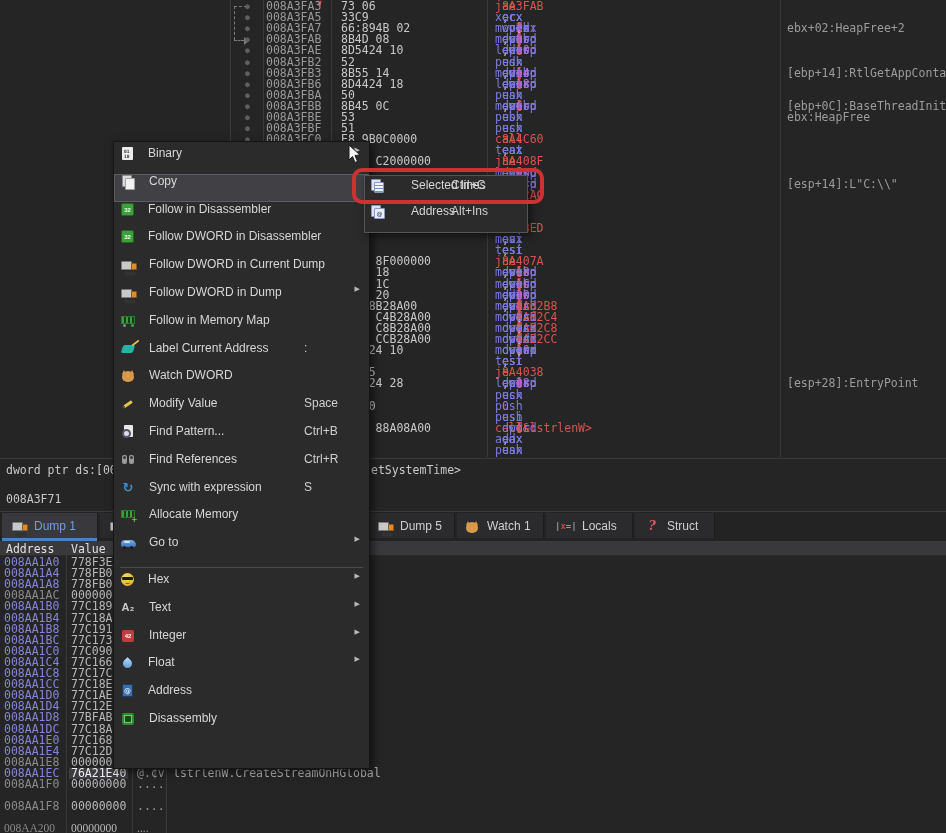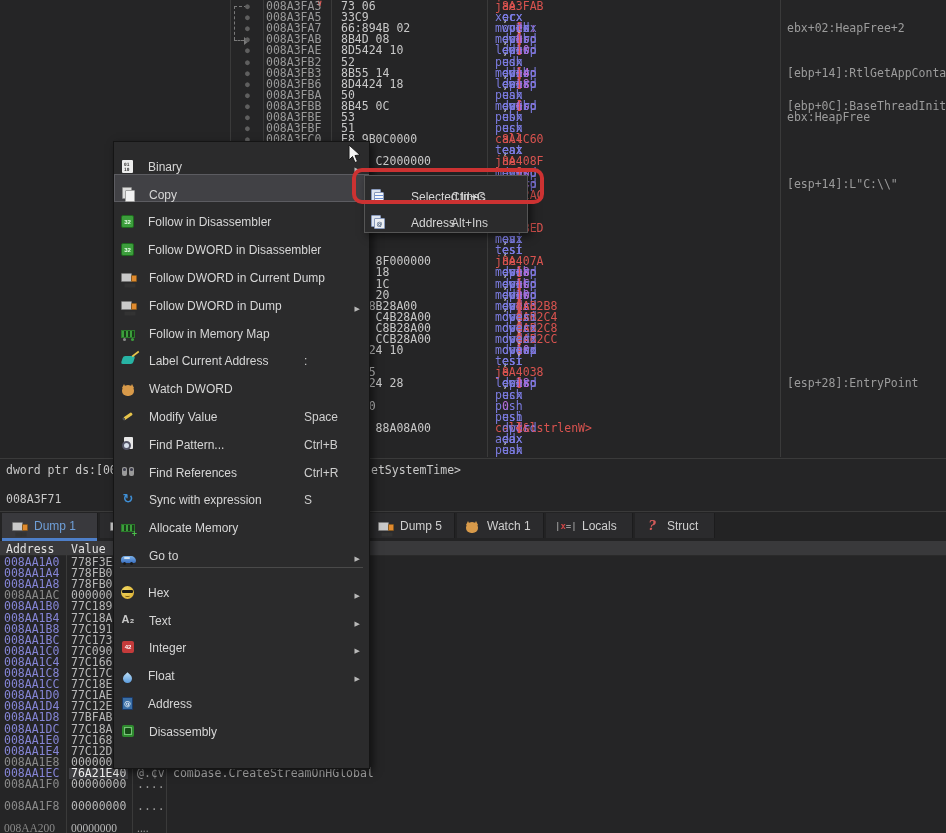--- a/index.html
+++ b/index.html
@@ -48,21 +48,21 @@
   .t-addr{left:4px;color:#8a8a8a}
   .t-addr.vio{color:#8585d6}
   .t-val{left:71px;color:#b8b8b8}
   .t-val.hot{color:#efefef;background:#3d3d41;padding:0 2px;left:69px}
   .t-ascii{left:137px;color:#9a9a9a}
   .t-cmt{left:173px;color:#b0b0b0}
 
   
   #menu{position:absolute;left:113px;top:141px;width:257px;height:628px;background:#2b2b2c;
         border:1px solid #151515;box-shadow:3px 3px 8px rgba(0,0,0,.55);padding-top:4px;z-index:50}
-  .mi{position:relative;height:27.8px;display:flex;align-items:flex-end;padding:0 6px}
+  .mi{position:relative;height:27.8px;display:flex;align-items:flex-start;padding:0 6px}
   .mi.hl{background:#414145;box-shadow:inset 0 0 0 1px #5c5c61}
   .ml{margin-left:13px;font-size:12px;color:#d6d6d6;white-space:nowrap}
   .ms{position:absolute;left:190px;font-size:12px;color:#cfcfcf}
   .ma{position:absolute;right:9px;font-size:7px;color:#b8b8b8}
   .msep{height:9px;position:relative}
   .msep::after{content:"";position:absolute;left:6px;right:6px;top:4px;height:1px;background:#4a4a4a}
 
   
   #submenu{position:absolute;left:364px;top:175px;width:164px;height:58px;background:#2b2b2c;
            border:1px solid #555;box-shadow:3px 3px 8px rgba(0,0,0,.55);padding-top:2px;z-index:55}
@@ -353,21 +353,21 @@
       <div class="trow" style="top: 200.8px;">
         <span class="t-addr">008AA1E8</span>
         <span class="t-val">000000</span>
         <span class="t-ascii"></span>
         <span class="t-cmt"></span>
       </div>
       <div class="trow" style="top: 211.9px;">
         <span class="t-addr vio">008AA1EC</span>
         <span class="t-val hot">76A21E40</span>
         <span class="t-ascii">@.¢v</span>
-        <span class="t-cmt">combase.CreateStreamOnHGlobal</span>
+        <span class="t-cmt">lstrlenW.CreateStreamOnHGlobal</span>
       </div>
       <div class="trow" style="top: 223px;">
         <span class="t-addr">008AA1F0</span>
         <span class="t-val">00000000</span>
         <span class="t-ascii">....</span>
         <span class="t-cmt"></span>
       </div>
       <div class="trow" style="top: 234.1px; margin-top: 48px;">
         <span class="t-addr">008AA1F4</span>
         <span class="t-val">00000000</span>

